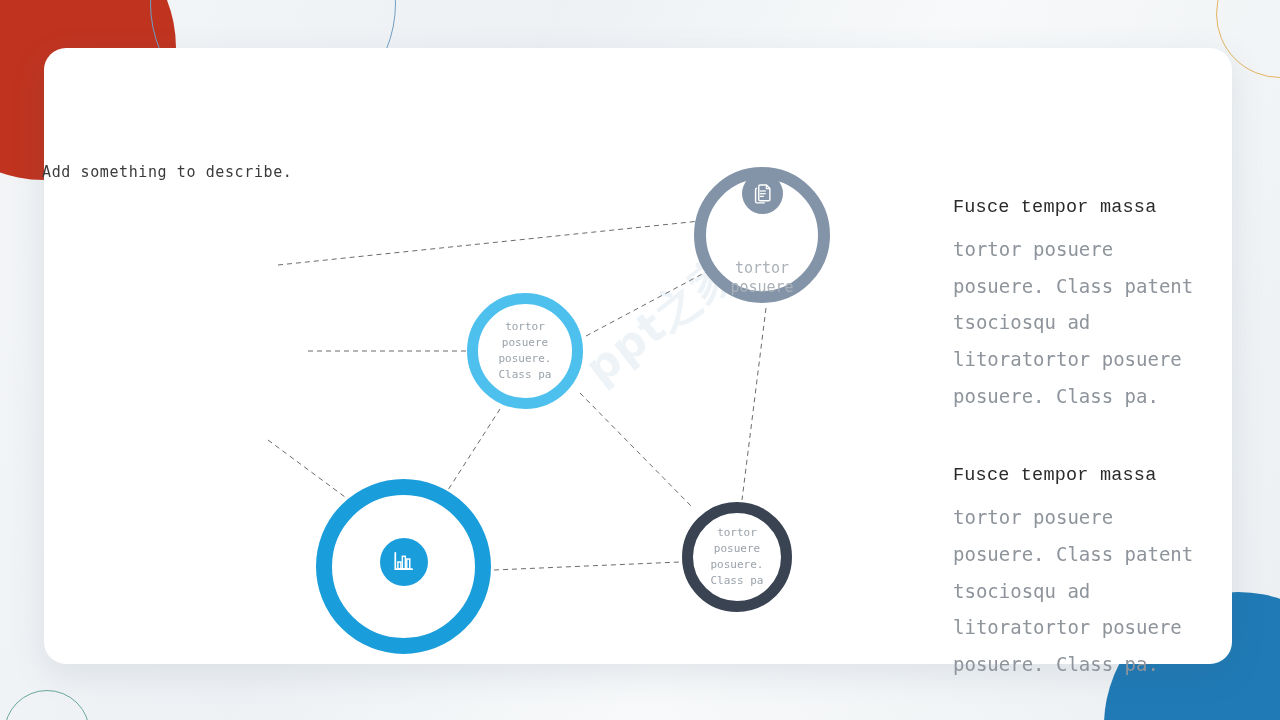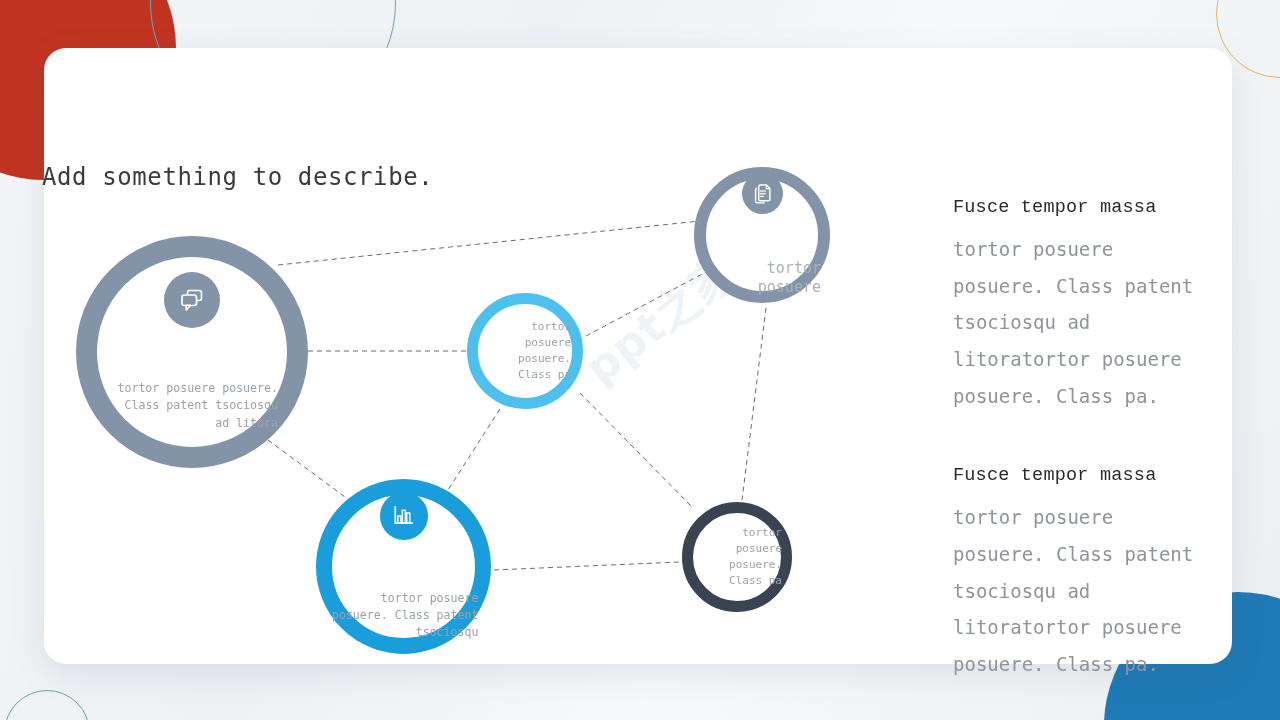--- a/index.html
+++ b/index.html
@@ -62,21 +62,21 @@
     width: 1188px; height: 616px;
     background: #ffffff;
     border-radius: 22px;
     box-shadow: 0 10px 34px rgba(80, 100, 120, 0.13);
   }
 
   
   #slide-title {
     position: absolute;
     left: 42px; top: 163px;
-    font-size: 24px;
+    font-size: 15px;
     letter-spacing: 0.6px;
     color: #3b3b3b;
     white-space: nowrap;
   }
 
   
   #connector-layer {
     position: absolute;
     left: 0; top: 0;
     width: 1280px; height: 720px;
@@ -102,21 +102,21 @@
 
   
   .node {
     position: absolute;
     border-radius: 50%;
     box-sizing: border-box;
     display: flex;
     flex-direction: column;
     align-items: center;
     justify-content: center;
-    text-align: right;
+    text-align: center;
     background: #ffffff;
     gap: 40px;
   }
   .node-text {
     color: #9aa2aa;
     line-height: 1.47;
     padding: 0 4px;
     white-space: pre-line;
   }
   .node-icon-badge {
@@ -232,30 +232,20 @@
       <line x1="586" y1="336" x2="706" y2="272"></line>
       <line x1="500" y1="409" x2="448" y2="490"></line>
       <line x1="580" y1="393" x2="692" y2="507"></line>
       <line x1="766" y1="308" x2="742" y2="500"></line>
       <line x1="494" y1="570" x2="680" y2="562"></line>
     </g>
   </svg>
 
   <div id="watermark">ppt之家</div>
 
-  <div class="node" id="node-feedback">
-    <div class="node-icon-badge">
-      <svg width="30" height="30" viewBox="0 0 30 30" xmlns="http://www.w3.org/2000/svg">
-        <rect x="10.5" y="5.5" width="14" height="10" rx="2.2" fill="none" stroke="#ffffff" stroke-width="1.7"></rect>
-        <rect x="5" y="10" width="14.5" height="10.5" rx="2.4" fill="#8494a8" stroke="#ffffff" stroke-width="1.7"></rect>
-        <path d="M9.2 20.3 L9.2 25 L13.6 20.3 Z" fill="#8494a8" stroke="#ffffff" stroke-width="1.6" stroke-linejoin="round"></path>
-      </svg>
-    </div>
-    <div class="node-text">tortor posuere posuere. Class patent tsociosqu ad litora</div>
-  </div>
 
   <div class="node" id="node-documents">
     <div class="node-icon-badge">
       <svg width="23" height="23" viewBox="0 0 24 24" xmlns="http://www.w3.org/2000/svg">
         <path d="M9.5 3.2 h6.6 l3.6 3.6 v11.4 a1.4 1.4 0 0 1 -1.4 1.4 h-8.8 a1.4 1.4 0 0 1 -1.4 -1.4 V4.6 a1.4 1.4 0 0 1 1.4 -1.4 z" fill="none" stroke="#ffffff" stroke-width="1.5"></path>
         <path d="M16.1 3.2 v3.7 h3.6" fill="none" stroke="#ffffff" stroke-width="1.4"></path>
         <path d="M6.2 6.6 a1.4 1.4 0 0 0 -1.4 1.4 v12.4 a1.4 1.4 0 0 0 1.4 1.4 h8.2" fill="none" stroke="#ffffff" stroke-width="1.5"></path>
         <line x1="9.4" y1="9.4" x2="15.4" y2="9.4" stroke="#ffffff" stroke-width="1.3"></line>
         <line x1="9.4" y1="12.2" x2="15.4" y2="12.2" stroke="#ffffff" stroke-width="1.3"></line>
         <line x1="9.4" y1="15" x2="13.4" y2="15" stroke="#ffffff" stroke-width="1.3"></line>
@@ -270,21 +260,20 @@
 
   <div class="node" id="node-chart">
     <div class="node-icon-badge">
       <svg width="27" height="27" viewBox="0 0 28 28" xmlns="http://www.w3.org/2000/svg">
         <path d="M5.5 5 V22 H23" fill="none" stroke="#ffffff" stroke-width="1.8" stroke-linecap="round"></path>
         <rect x="8.2" y="14.5" width="3.1" height="7" fill="none" stroke="#ffffff" stroke-width="1.5"></rect>
         <rect x="12.8" y="8.6" width="3.1" height="12.9" fill="none" stroke="#ffffff" stroke-width="1.5"></rect>
         <rect x="17.4" y="11.4" width="3.1" height="10.1" fill="none" stroke="#ffffff" stroke-width="1.5"></rect>
       </svg>
     </div>
-    <div class="node-text">tortor posuere posuere. Class patent tsociosqu</div>
   </div>
 
   <div class="node" id="node-dark">
     <div class="node-text">tortor posuere posuere. Class pa</div>
   </div>
 
   <div id="right-column">
     <div class="text-block">
       <div class="block-heading">Fusce tempor massa</div>
       <div class="block-body">tortor posuere posuere. Class patent tsociosqu ad litoratortor posuere posuere. Class pa.</div>

